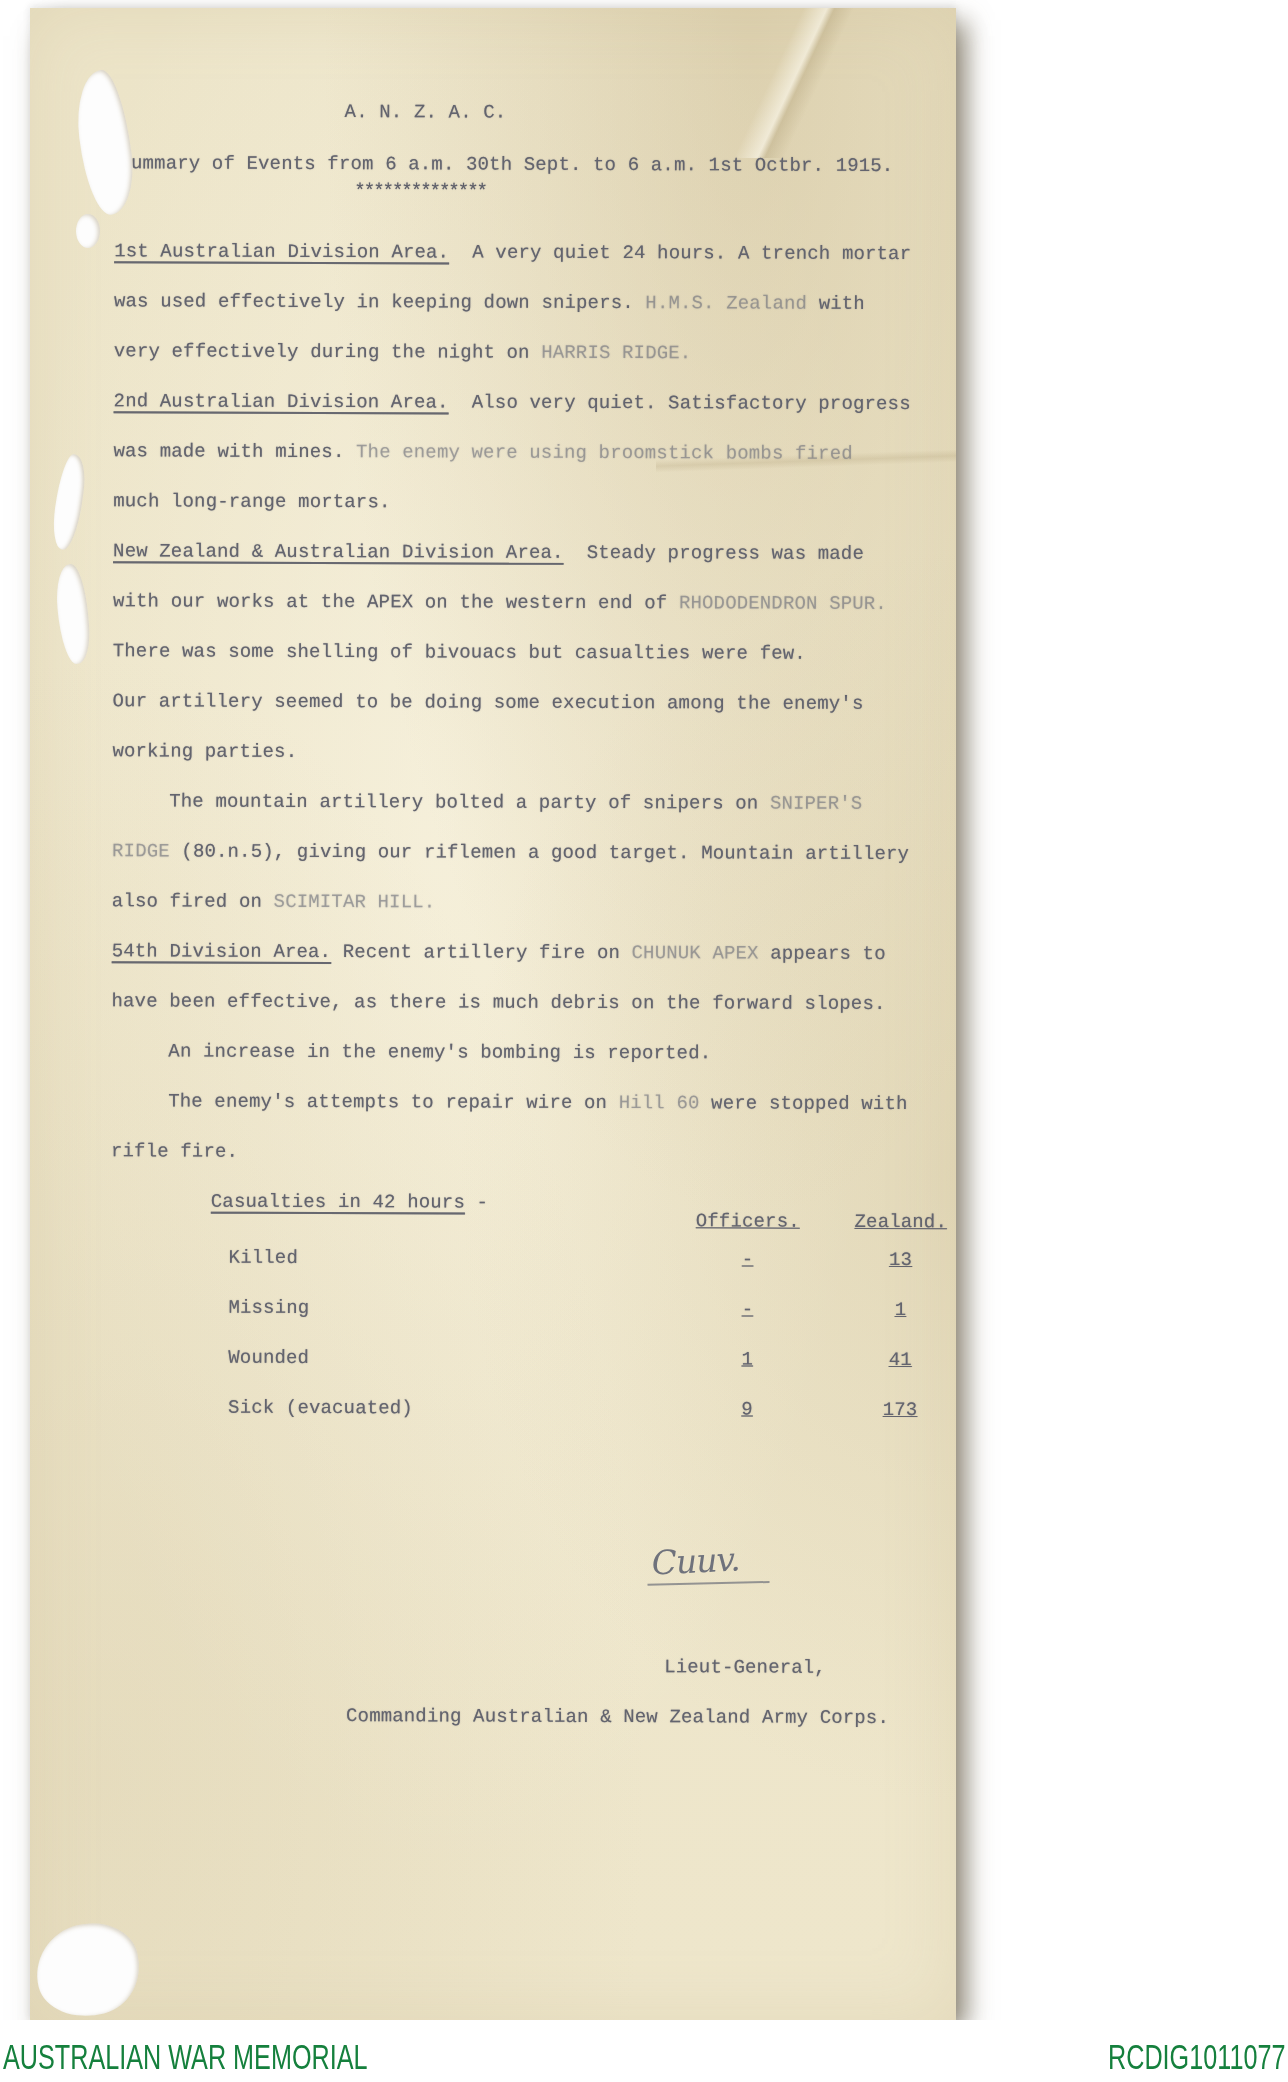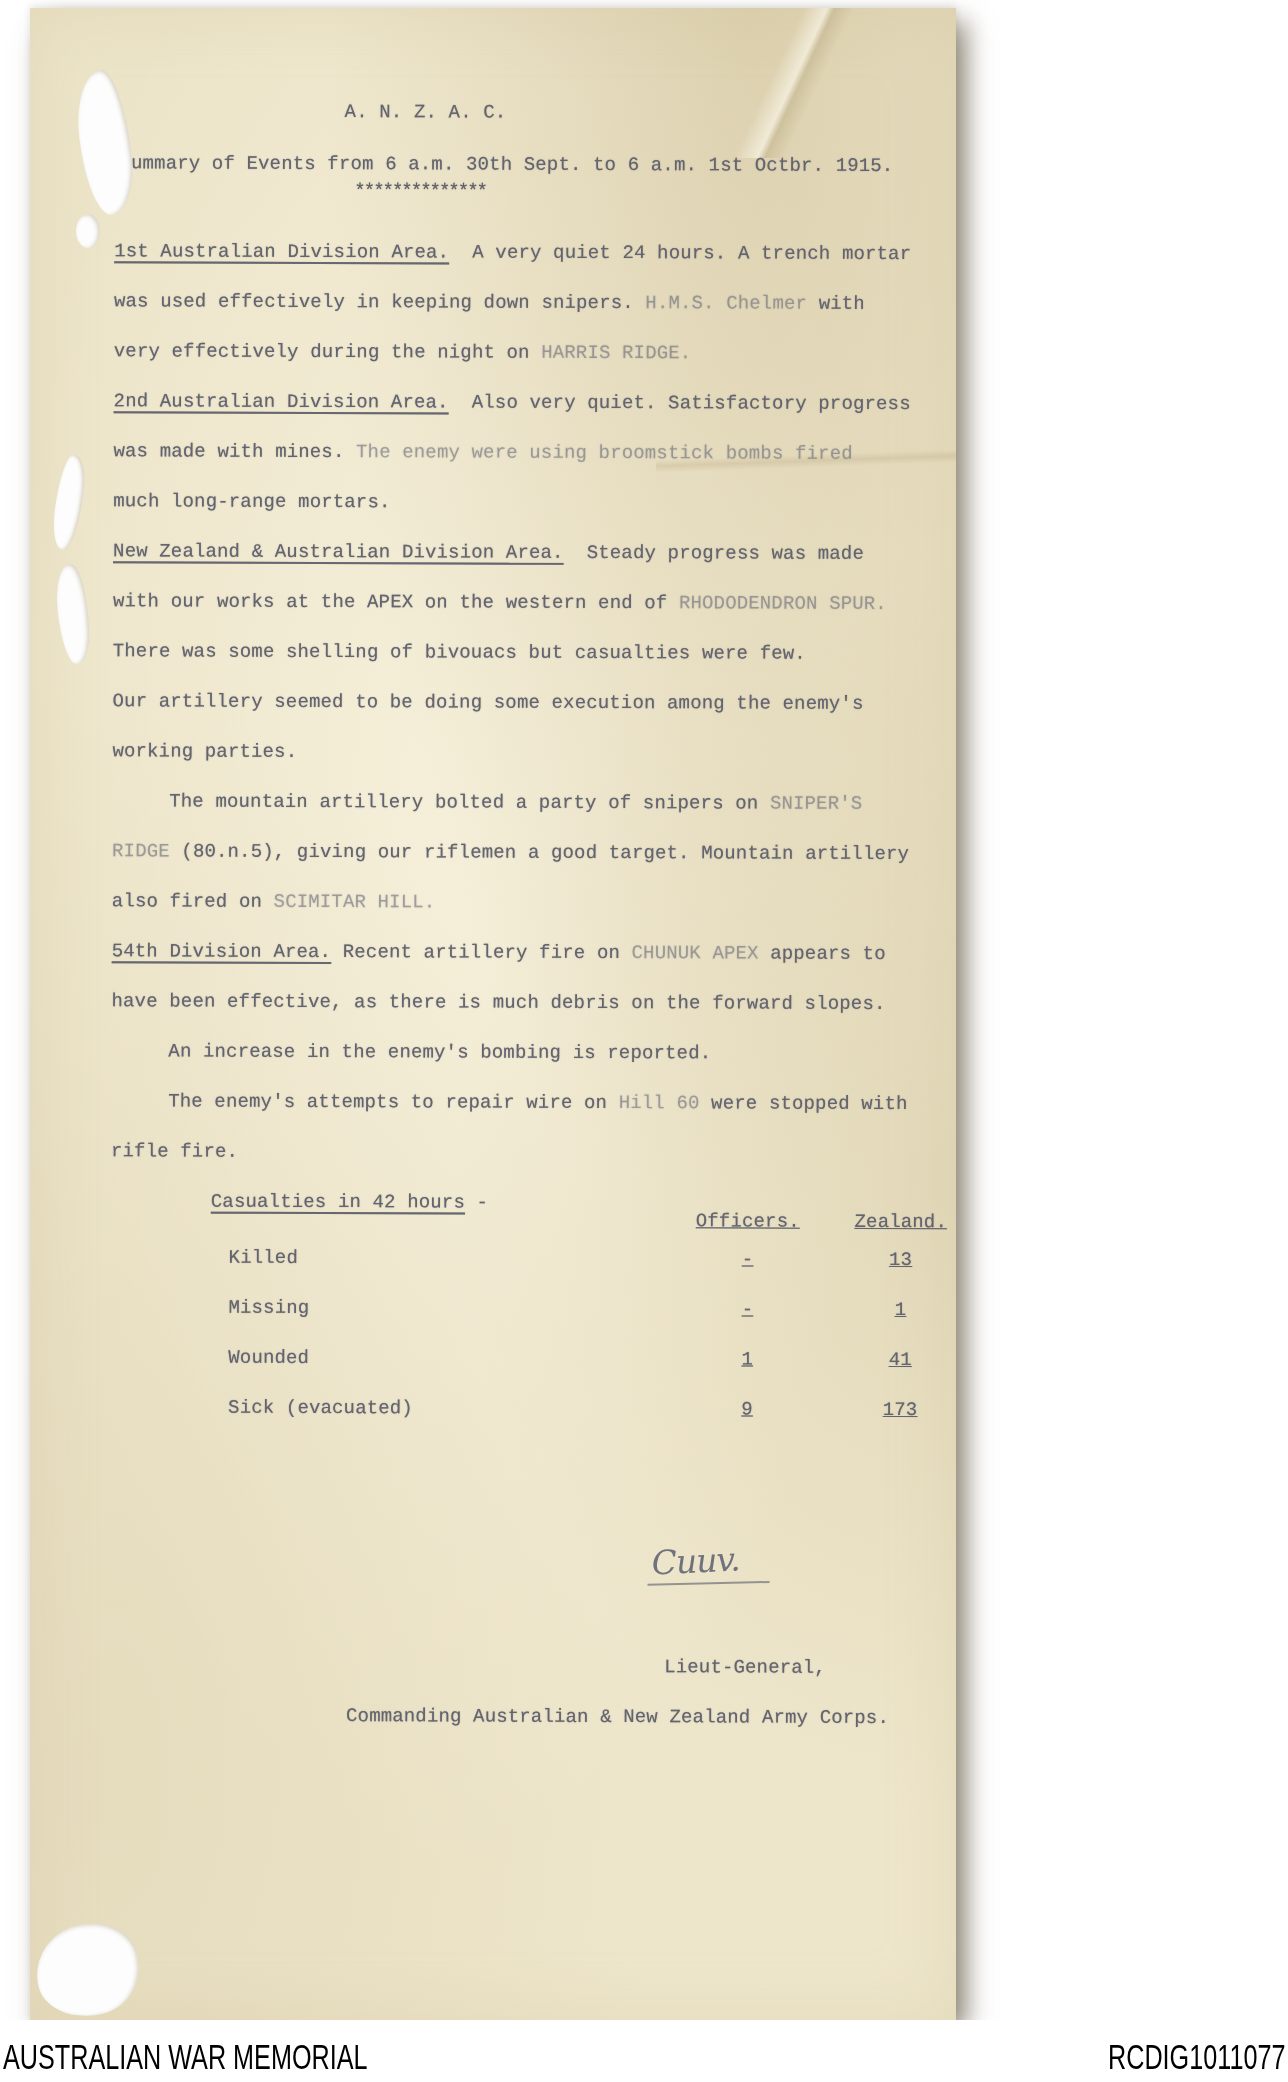--- a/index.html
+++ b/index.html
@@ -51,42 +51,42 @@
   .tear.t1{left:50px;top:62px;width:50px;height:145px;transform:rotate(-7deg);
      border-radius:60% 40% 55% 45% / 45% 60% 40% 55%;}
   .tear.t5{left:46px;top:206px;width:24px;height:34px;border-radius:50%;}
   .tear.t2{left:26px;top:446px;width:26px;height:96px;transform:rotate(8deg);
      border-radius:45% 55% 50% 50% / 60% 40% 55% 45%;}
   .tear.t3{left:28px;top:556px;width:30px;height:100px;transform:rotate(-5deg);
      border-radius:55% 45% 50% 50% / 45% 55% 40% 60%;}
   .tear.t4{left:6px;top:1916px;width:104px;height:92px;transform:rotate(-14deg);
      border-radius:50% 50% 45% 55% / 55% 45% 55% 45%;}
   .footer{position:absolute;left:0;right:0;bottom:0;height:62px;background:#ffffff;
-          font-family:"Liberation Sans","DejaVu Sans",sans-serif;color:#000000;}
+          font-family:"Liberation Sans","DejaVu Sans",sans-serif;color:#15803d;}
   .f-left{position:absolute;left:3px;bottom:5px;display:inline-block;font-size:35px;
           transform:scaleX(0.72);transform-origin:left bottom;letter-spacing:0;}
   .f-right{position:absolute;right:3px;bottom:5px;display:inline-block;font-size:35px;
           transform:scaleX(0.72);transform-origin:right bottom;}
 </style>
 </head>
 <body>
 
 <div class="stage">
   <div class="paper">
     <div class="crease c1"></div>
     <div class="crease c2"></div>
 
     <div class="content">
       <div class="tline title">A. N. Z. A. C.</div>
       <div class="tline subtitle">Summary of Events from 6 a.m. 30th Sept. to 6 a.m. 1st Octbr. 1915.</div>
       <div class="tline divider">**************</div>
 
       <div id="doc-lines">
           <div class="tline"><span class="seg-u">1st Australian Division Area.</span><span class="seg-n">  A very quiet 24 hours. A trench mortar</span></div>
-          <div class="tline"><span class="seg-n">was used effectively in keeping down snipers. </span><span class="seg-f">H.M.S. Chelmer</span><span class="seg-n"> with</span></div>
+          <div class="tline"><span class="seg-n">was used effectively in keeping down snipers. </span><span class="seg-f">H.M.S. Zealand</span><span class="seg-n"> with</span></div>
           <div class="tline"><span class="seg-n">very effectively during the night on </span><span class="seg-f">HARRIS RIDGE.</span></div>
           <div class="tline"><span class="seg-u">2nd Australian Division Area.</span><span class="seg-n">  Also very quiet. Satisfactory progress</span></div>
           <div class="tline"><span class="seg-n">was made with mines. </span><span class="seg-f">The enemy were using broomstick bombs fired</span></div>
           <div class="tline"><span class="seg-n">much long-range mortars.</span></div>
           <div class="tline"><span class="seg-u">New Zealand &amp; Australian Division Area.</span><span class="seg-n">  Steady progress was made</span></div>
           <div class="tline"><span class="seg-n">with our works at the APEX on the western end of </span><span class="seg-f">RHODODENDRON SPUR.</span></div>
           <div class="tline"><span class="seg-n">There was some shelling of bivouacs but casualties were few.</span></div>
           <div class="tline"><span class="seg-n">Our artillery seemed to be doing some execution among the enemy's</span></div>
           <div class="tline"><span class="seg-n">working parties.</span></div>
           <div class="tline" style="margin-left: 57px;"><span class="seg-n">The mountain artillery bolted a party of snipers on </span><span class="seg-f">SNIPER'S</span></div>

